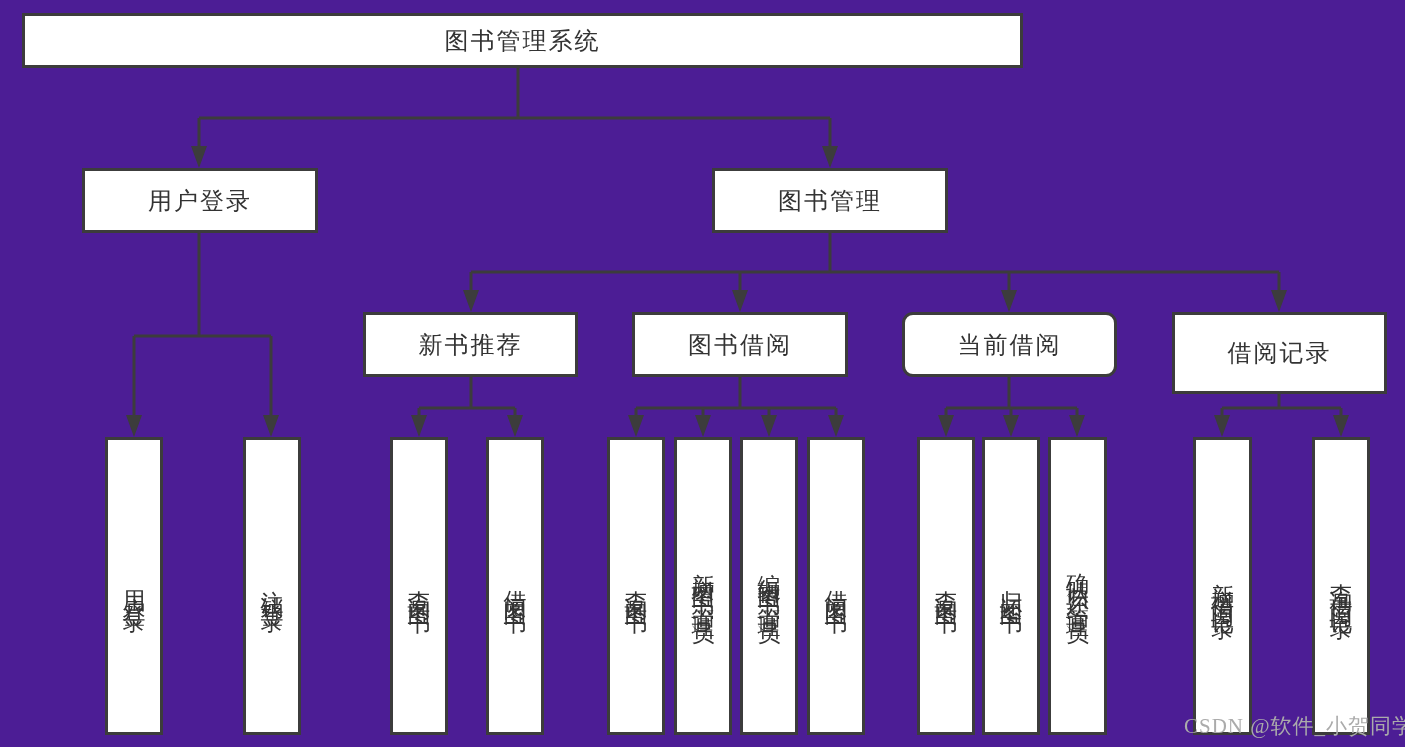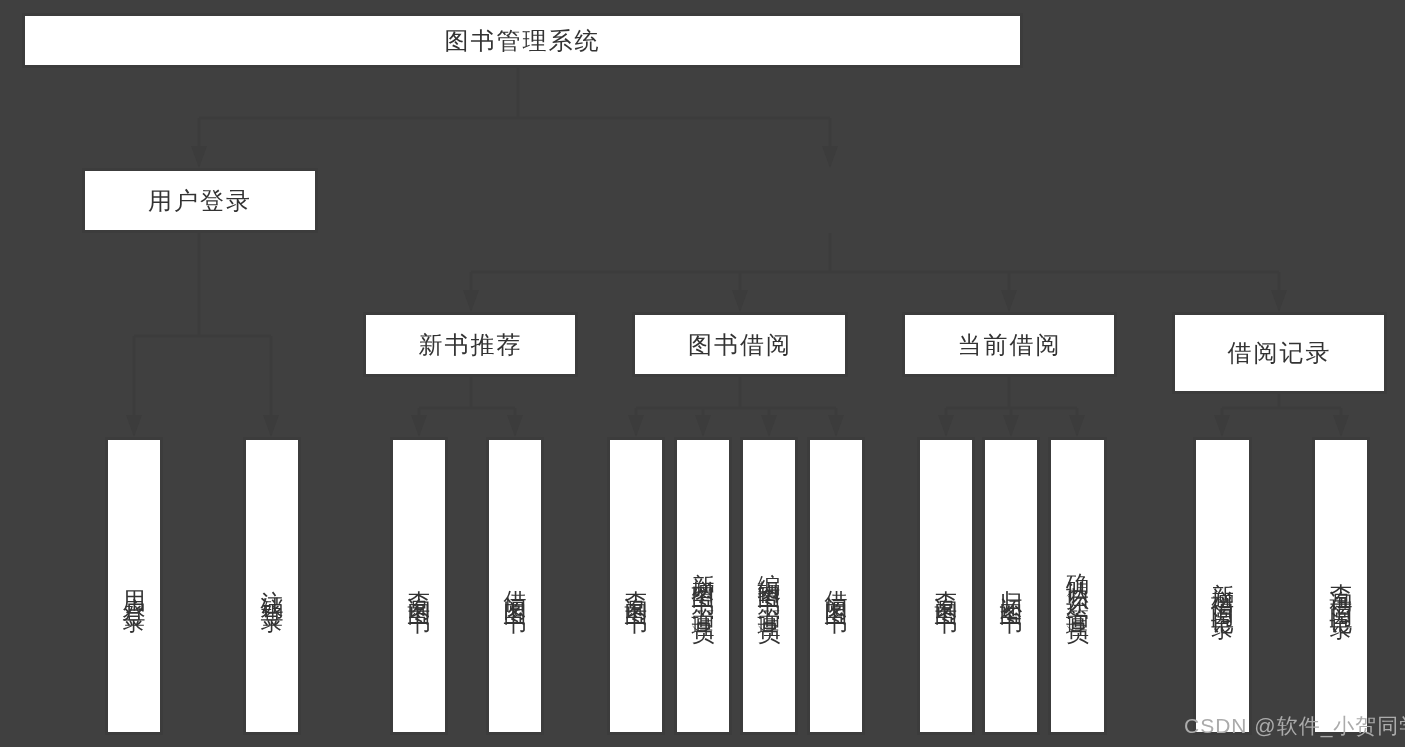--- a/index.html
+++ b/index.html
@@ -1,20 +1,20 @@
 <!DOCTYPE html>
 <html><head>
 <meta charset="utf-8">
 <style>
   html,body { margin:0; padding:0; background:#ffffff; }
   .canvas {
     position:relative;
     width:1405px; height:747px;
-    background:#404040;
-    font-family:Liberation Sans, sans-serif;
+    background:#4c1d95;
+    font-family:Liberation Serif, serif;
     overflow:hidden;
   }
   .connectors {
     position:absolute; left:0; top:0;
     pointer-events:none;
   }
   .box {
     position:absolute;
     box-sizing:border-box;
     background:#ffffff;
@@ -107,28 +107,31 @@
          M1333 415 L1349 415 L1341 437 Z"></path>
   </svg>
 
   <div class="box root-node" style="left:22px; top:13px; width:1001px; height:55px;">
     <span>图书管理系统</span>
   </div>
 
   <div class="box h-node" style="left:82px; top:168px; width:236px; height:65px;">
     <span>用户登录</span>
   </div>
+  <div class="box h-node" style="left:712px; top:168px; width:236px; height:65px;">
+    <span>图书管理</span>
+  </div>
 
   <div class="box h-node" style="left:632px; top:312px; width:216px; height:65px;">
     <span>图书借阅</span>
   </div>
   <div class="box h-node" style="left:363px; top:312px; width:215px; height:65px;">
     <span>新书推荐</span>
   </div>
-  <div class="box h-node" style="left:902px; top:312px; width:215px; height:65px;">
+  <div class="box h-node" style="left:902px; top:312px; width:215px; height:65px;border-radius:11px;">
     <span>当前借阅</span>
   </div>
   <div class="box h-node" style="left:1172px; top:312px; width:215px; height:82px;">
     <span>借阅记录</span>
   </div>
 
   <div class="box leaf" style="left:105px; top:437px; width:58px; height:298px;">
     <span>用户登录</span>
   </div>
   <div class="box leaf" style="left:243px; top:437px; width:58px; height:298px;">

